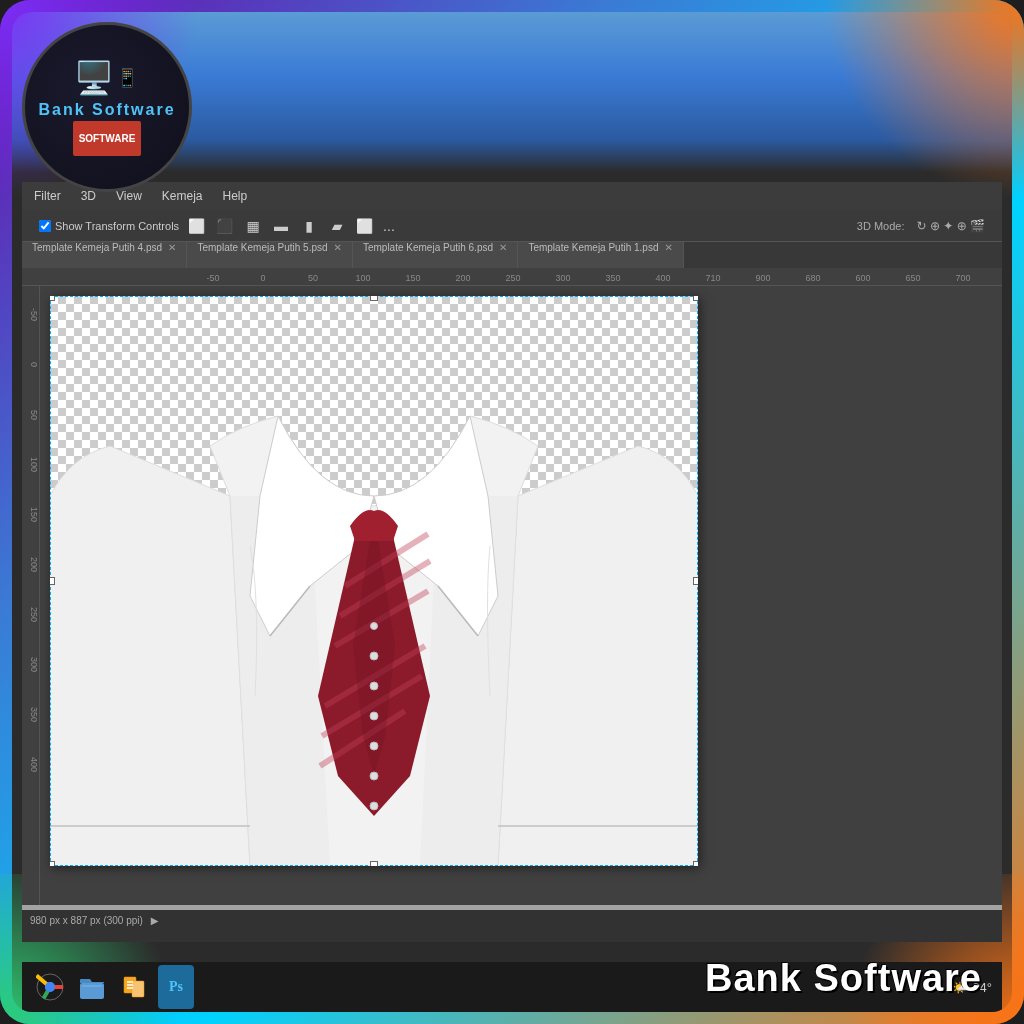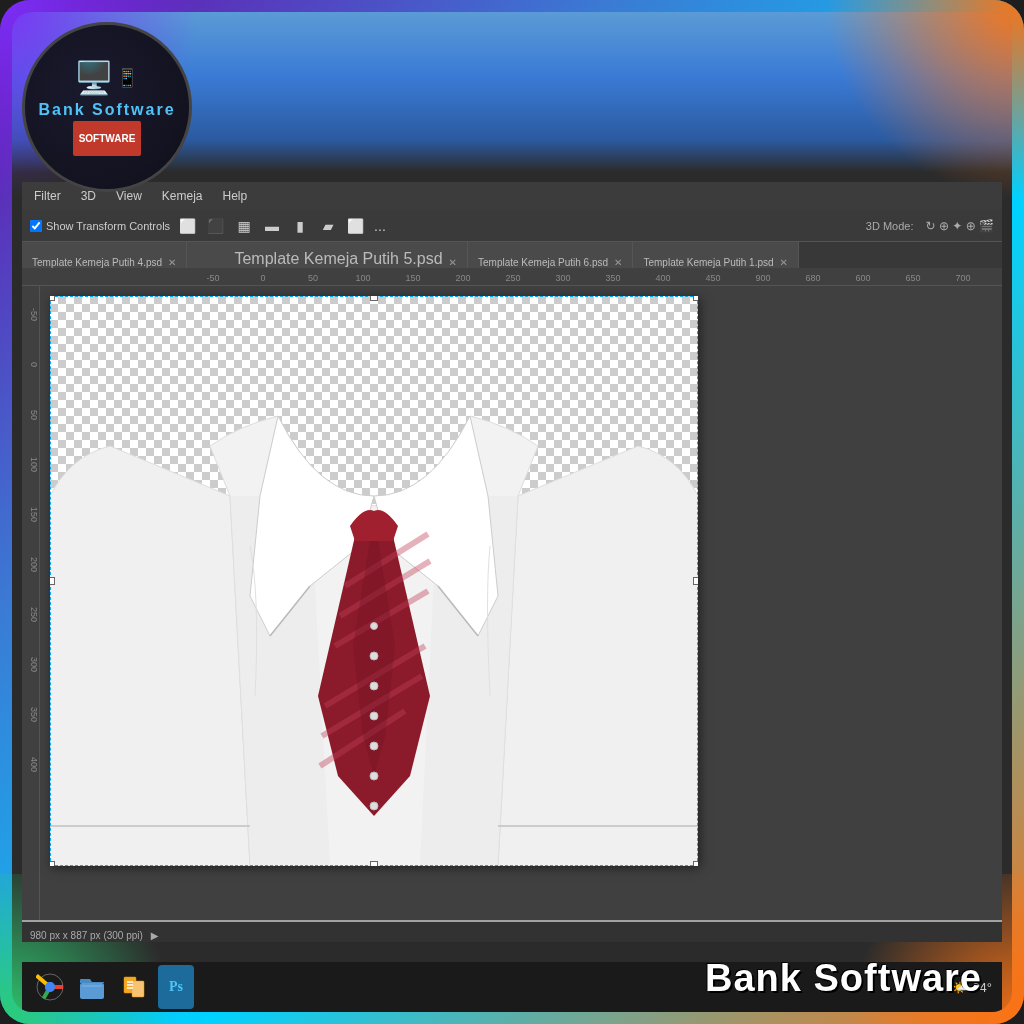--- a/index.html
+++ b/index.html
@@ -118,21 +118,21 @@
       cursor: pointer;
       padding: 2px 4px;
     }
 
     
     .toolbar {
       height: 32px;
       background: #3a3a3a;
       display: flex;
       align-items: center;
-      padding: 0 8px;
+      padding: 0 17px;
       gap: 8px;
       font-size: 11px;
       color: #ccc;
       border-bottom: 1px solid #555;
     }
 
     .toolbar-checkbox {
       display: flex;
       align-items: center;
       gap: 4px;
@@ -164,21 +164,21 @@
       display: flex;
       align-items: center;
       font-size: 11px;
       overflow: hidden;
     }
 
     .tab {
       height: 26px;
       padding: 0 10px;
       display: flex;
-      align-items: flex-end;
+      align-items: flex-start;
       gap: 6px;
       background: #4a4a4a;
       border-right: 1px solid #555;
       color: #bbb;
       cursor: pointer;
       white-space: nowrap;
     }
 
     .tab.active {
       background: #2b2b2b;
@@ -308,24 +308,24 @@
     .handle-ml { top: calc(50% - 4px); left: -4px; }
     .handle-mr { top: calc(50% - 4px); right: -4px; }
     .handle-bl { bottom: -4px; left: -4px; }
     .handle-bc { bottom: -4px; left: calc(50% - 4px); }
     .handle-br { bottom: -4px; right: -4px; }
 
     
     .status-bar {
       height: 22px;
       background: #323232;
-      border-top: 2px solid #a3a3a3;
-      display: flex;
-      align-items: flex-start;
-      padding: 8px 8px;
+      border-top: 5px solid #a3a3a3;
+      display: flex;
+      align-items: flex-end;
+      padding: 16px 8px;
       font-size: 10px;
       color: #aaa;
     }
 
     
     .taskbar {
       position: absolute;
       bottom: 0; left: 10px; right: 10px;
       height: 50px;
       background: #1a1a1a;
@@ -481,21 +481,21 @@
             <span style="font-size:12px;">↻ ⊕ ✦ ⊕ 🎬</span>
           </div>
         </div>
 
         <div class="tabs-bar">
           <div class="tab">
             <span style="font-size:10px;">Template Kemeja Putih 4.psd</span>
             <span class="tab-close">✕</span>
           </div>
           <div class="tab">
-            <span style="font-size:16px;margin-left:37px;">Template Kemeja Putih 5.psd</span>
+            <span style="font-size:10px;">Template Kemeja Putih 5.psd</span>
             <span class="tab-close">✕</span>
           </div>
           <div class="tab">
             <span style="font-size:10px;">Template Kemeja Putih 6.psd</span>
             <span class="tab-close">✕</span>
           </div>
           <div class="tab">
             <span style="font-size:10px;">Template Kemeja Putih 1.psd</span>
             <span class="tab-close">✕</span>
           </div>
@@ -506,21 +506,21 @@
             <span class="ruler-num">-50</span>
             <span class="ruler-num">0</span>
             <span class="ruler-num">50</span>
             <span class="ruler-num">100</span>
             <span class="ruler-num">150</span>
             <span class="ruler-num">200</span>
             <span class="ruler-num">250</span>
             <span class="ruler-num">300</span>
             <span class="ruler-num">350</span>
             <span class="ruler-num">400</span>
-            <span class="ruler-num">450</span>
+            <span class="ruler-num">710</span>
             <span class="ruler-num">900</span>
             <span class="ruler-num">680</span>
             <span class="ruler-num">600</span>
             <span class="ruler-num">650</span>
             <span class="ruler-num">700</span>
             <span class="ruler-num">750</span>
 
           </div>
         </div>
 

